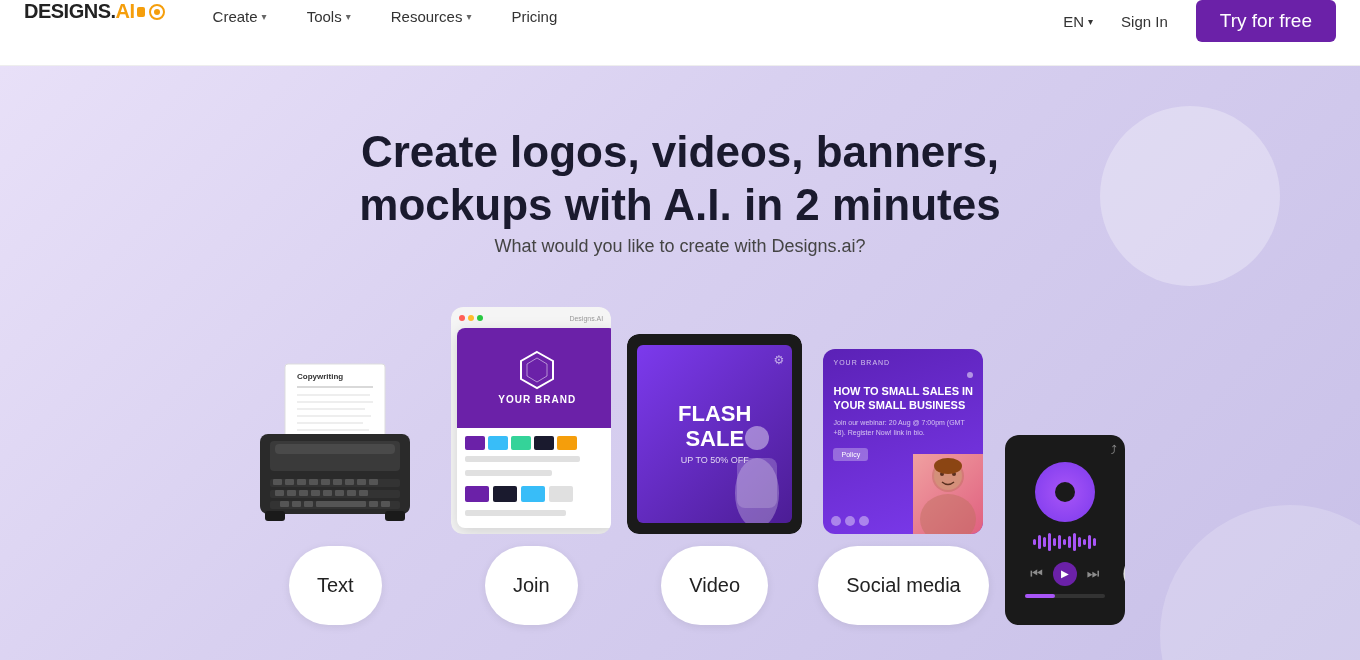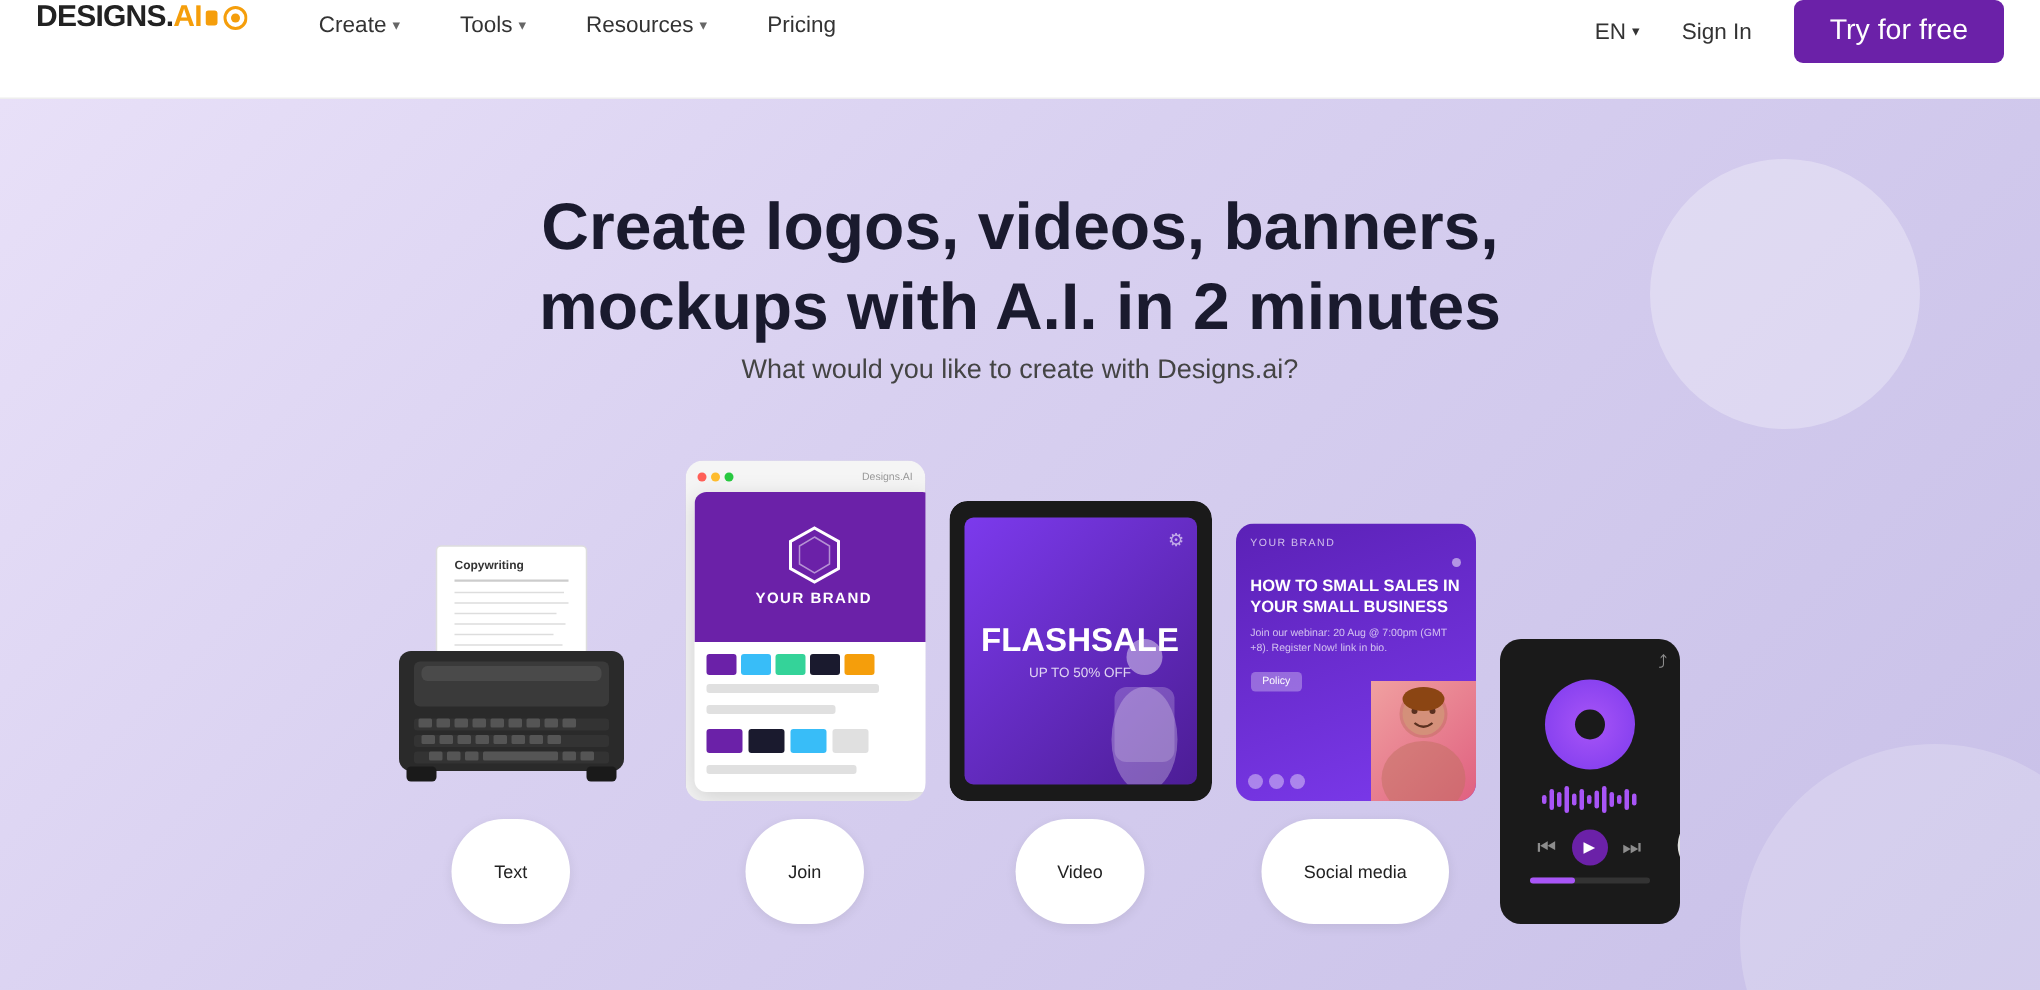--- a/index.html
+++ b/index.html
@@ -373,21 +373,21 @@
       right: 8px;
       font-size: 12px;
       color: rgba(255,255,255,0.5);
     }
 
     
     .card-label {
       background: #fff;
       border-radius: 40px;
       padding: 28px 28px;
-      font-size: 12px;
+      font-size: 20px;
       color: #222;
       font-weight: 500;
       box-shadow: 0 2px 8px rgba(0,0,0,0.08);
       cursor: pointer;
       border: none;
       white-space: nowrap;
     }
   </style>
 </head>
 <body>
@@ -540,21 +540,21 @@
       <button class="card-label">
         <span>Join</span>
       </button>
     </div>
 
     <div class="card">
       <div class="card-image">
         <div class="video-tablet">
           <div class="video-inner">
             <span class="video-gear">⚙</span>
-            <div style="display:flex;flex-direction:row;align-items:center;">
+            <div style="display:flex;flex-direction:column;align-items:center;">
               <div class="video-flash-text">FLASH</div>
               <div class="video-flash-text">SALE</div>
             </div>
             <div class="video-flash-sub">UP TO 50% OFF</div>
 
             <div style="position:absolute;right:5px;bottom:0;width:60px;height:100px;display:flex;align-items:flex-end;justify-content:center;opacity:0.7;">
               <svg viewBox="0 0 60 100" width="60" height="100">
                 <circle cx="30" cy="15" r="12" fill="rgba(255,255,255,0.6)"></circle>
                 <ellipse cx="30" cy="70" rx="22" ry="35" fill="rgba(255,255,255,0.4)"></ellipse>
                 <rect x="10" y="35" width="40" height="50" rx="8" fill="rgba(255,255,255,0.3)"></rect>

